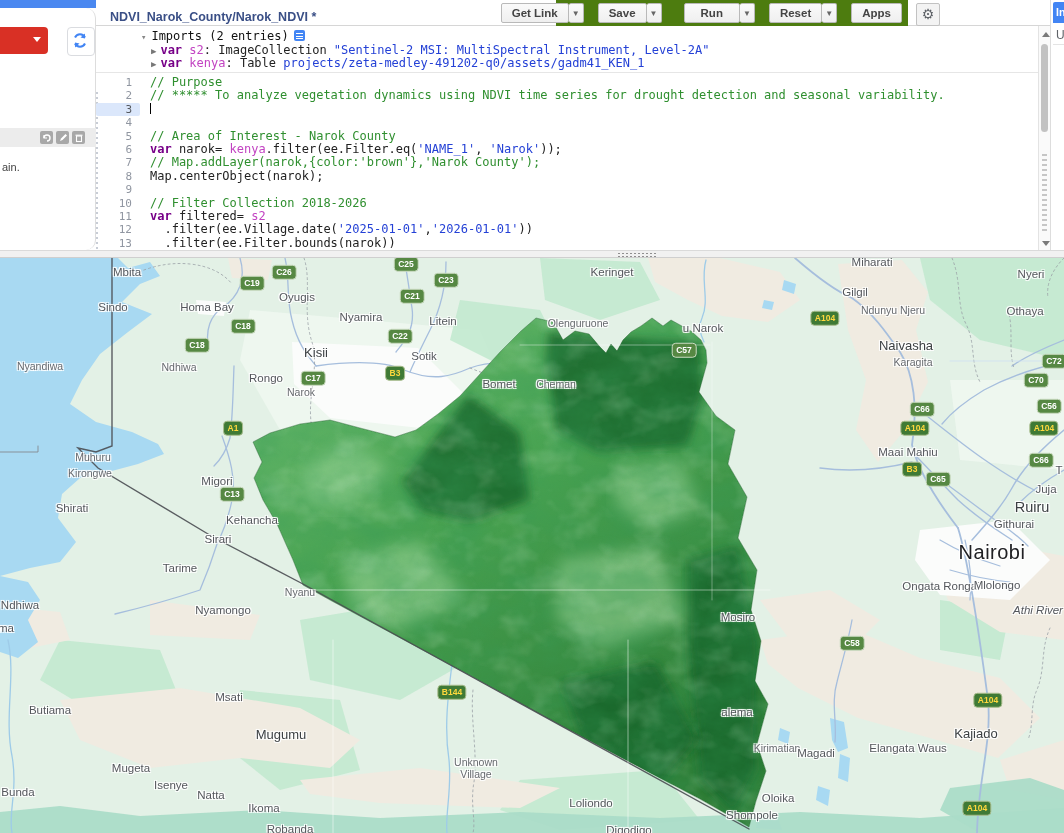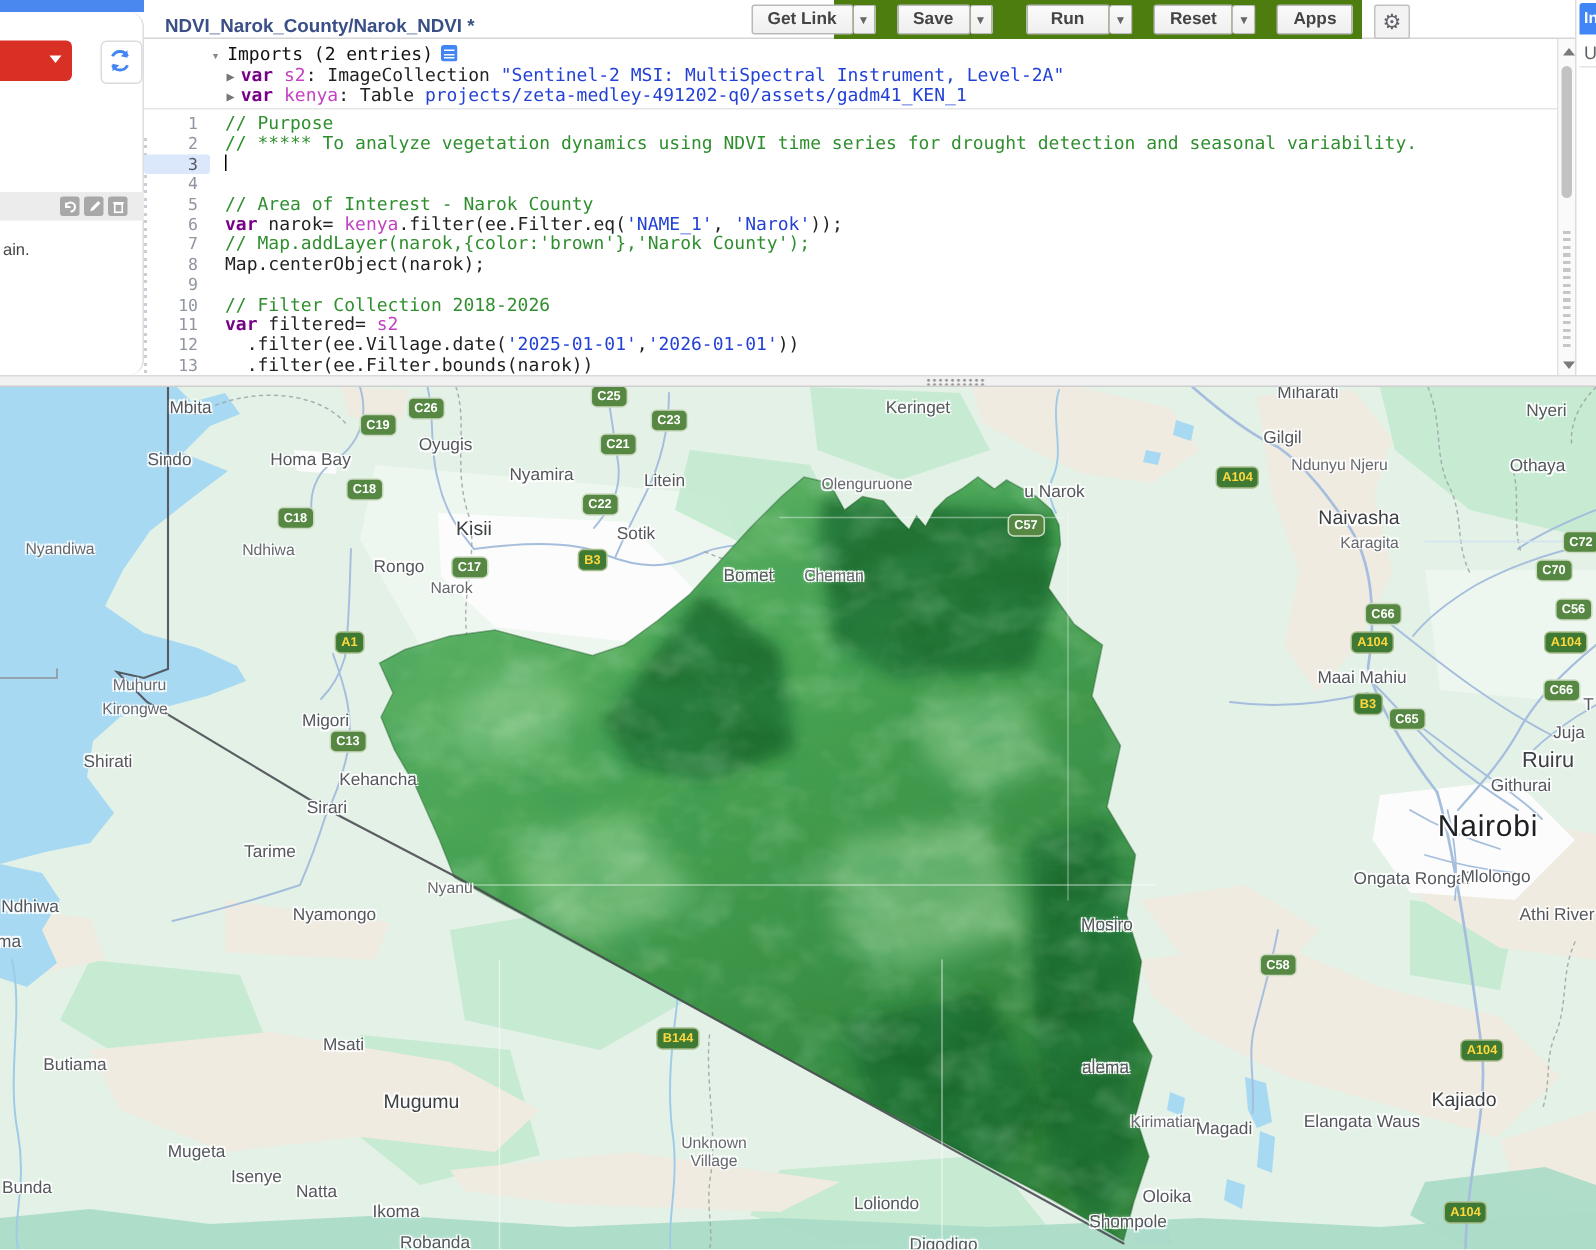--- a/index.html
+++ b/index.html
@@ -377,21 +377,21 @@
         <div class="mlabel md" style="left: 816px; top: 495px;">Magadi</div>
         <div class="mlabel md" style="left: 908px; top: 490px;">Elangata Waus</div>
         <div class="mlabel lg" style="left: 976px; top: 475px;">Kajiado</div>
         <div class="mlabel md" style="left: 738px; top: 359px;">Mosiro</div>
         <div class="mlabel md" style="left: 1046px; top: 231px;">Juja</div>
         <div class="mlabel big" style="left: 1032px; top: 249px;">Ruiru</div>
         <div class="mlabel md" style="left: 1014px; top: 266px;">Githurai</div>
         <div class="mlabel xl" style="left: 992px; top: 294px;">Nairobi</div>
         <div class="mlabel md" style="left: 941px; top: 328px;">Ongata Rongai</div>
         <div class="mlabel md" style="left: 987px; top: 327px; padding-left: 20px;">Mlolongo</div>
-        <div class="mlabel md" style="left: 1038px; top: 352px;">Athi River</div>
+        <div class="mlabel md" style="left: 1038px; top: 352px; font-style: italic;">Athi River</div>
         <div class="mlabel md" style="left: 1059px; top: 212px;">T</div>
         <div class="badge c" style="left: 240px; top: 25px; margin-left: 12px;">C19</div>
         <div class="badge c" style="left: 284px; top: 14px;">C26</div>
         <div class="badge c" style="left: 406px; top: 6px;">C25</div>
         <div class="badge c" style="left: 446px; top: 22px;">C23</div>
         <div class="badge c" style="left: 412px; top: 38px;">C21</div>
         <div class="badge c" style="left: 400px; top: 78px;">C22</div>
         <div class="badge c" style="left: 243px; top: 68px;">C18</div>
         <div class="badge c" style="left: 197px; top: 87px;">C18</div>
         <div class="badge c" style="left: 313px; top: 120px;">C17</div>

